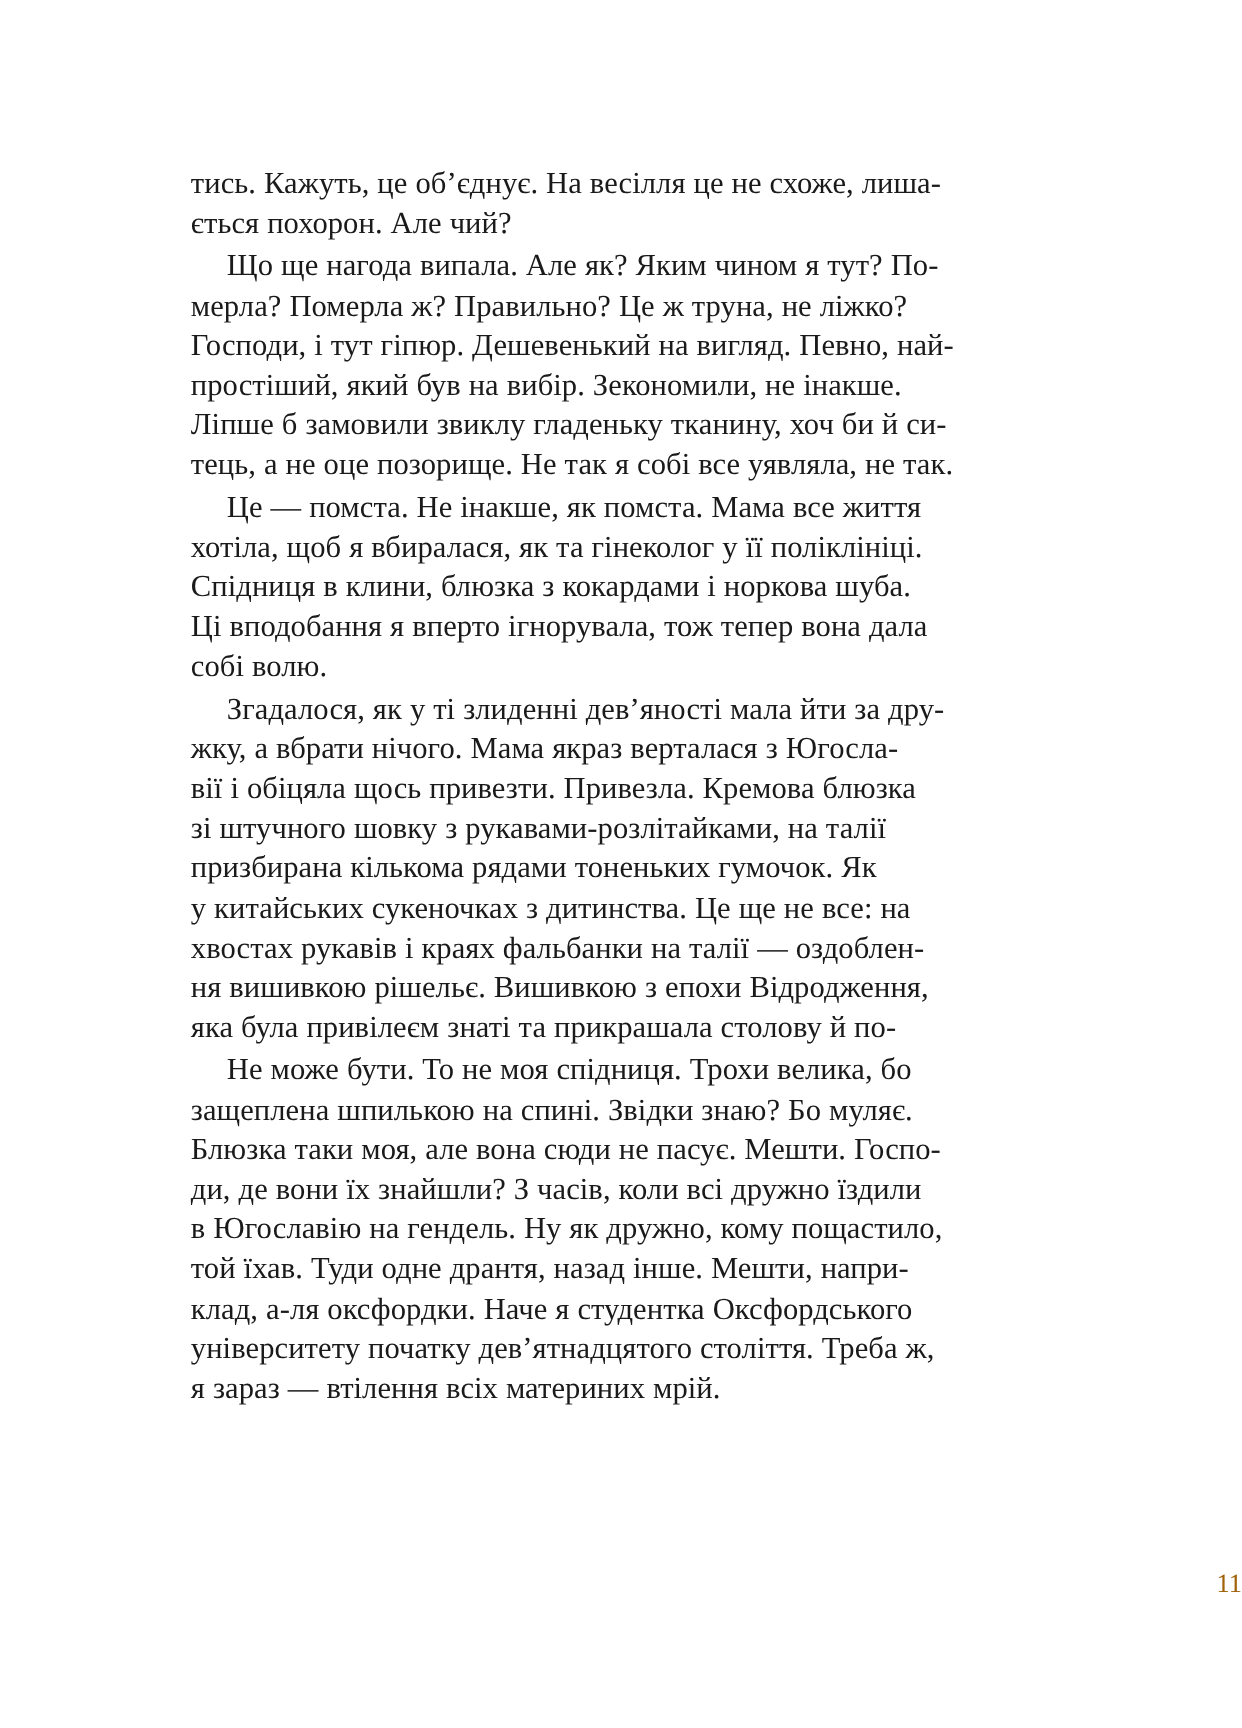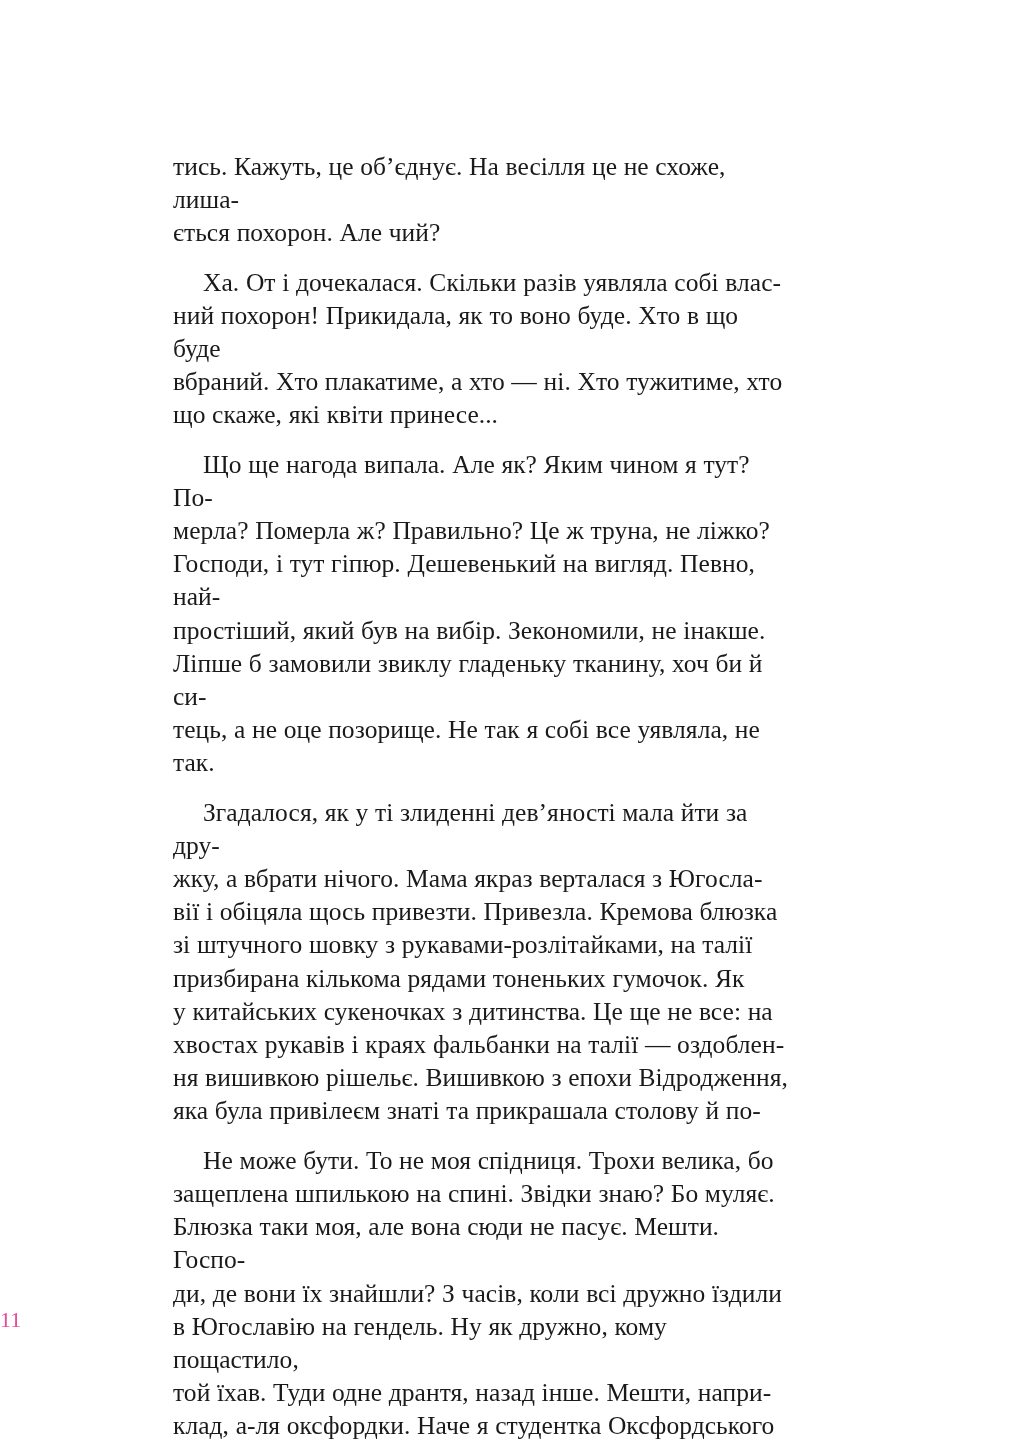--- a/index.html
+++ b/index.html
@@ -21,65 +21,66 @@
   }
 
   .text-block {
     position: absolute;
     left: 157px;
     top: 134px;
     width: 648px;
   }
 
   .para {
-    margin: 16px;
+    margin: 2px;
     font-size: 25.5px;
     line-height: 33.2px;
     color: #1a1a1a;
     text-indent: 0;
     white-space: pre-line;
     letter-spacing: 0.05px;
     word-spacing: 0.2px;
   }
 
   
   .para.indented {
     text-indent: 30px;
   }
 
   .page-number {
     position: absolute;
     left: 0;
     right: 0;
     top: 1306px;
-    text-align: left;
+    text-align: right;
     font-size: 22px;
     line-height: 28px;
-    color: #ec4899;
+    color: #a16207;
     font-family: "Liberation Serif", "DejaVu Serif", serif;
   }
 </style>
 </head>
 <body>
 
 <div class="page">
 
   <div class="text-block">
     <p class="para">тись. Кажуть, це об’єднує. На весілля це не схоже, лиша-
 ється похорон. Але чий?</p>
-    <p class="para indented">Ха. От і дочекалася. Скільки разів уявляла собі влас-
-ний похорон! Прикидала, як то воно буде. Хто в що буде
-вбраний. Хто плакатиме, а хто — ні. Хто тужитиме, хто
-що скаже, які квіти принесе...</p>
     <p class="para indented">Що ще нагода випала. Але як? Яким чином я тут? По-
 мерла? Померла ж? Правильно? Це ж труна, не ліжко?
 Господи, і тут гіпюр. Дешевенький на вигляд. Певно, най-
 простіший, який був на вибір. Зекономили, не інакше.
 Ліпше б замовили звиклу гладеньку тканину, хоч би й си-
 тець, а не оце позорище. Не так я собі все уявляла, не так.</p>
+    <p class="para indented">Це — помста. Не інакше, як помста. Мама все життя
+хотіла, щоб я вбиралася, як та гінеколог у її поліклініці.
+Спідниця в клини, блюзка з кокардами і норкова шуба.
+Ці вподобання я вперто ігнорувала, тож тепер вона дала
+собі волю.</p>
     <p class="para indented">Згадалося, як у ті злиденні дев’яності мала йти за дру-
 жку, а вбрати нічого. Мама якраз верталася з Югосла-
 вії і обіцяла щось привезти. Привезла. Кремова блюзка
 зі штучного шовку з рукавами-розлітайками, на талії
 призбирана кількома рядами тоненьких гумочок. Як
 у китайських сукеночках з дитинства. Це ще не все: на
 хвостах рукавів і краях фальбанки на талії — оздоблен-
 ня вишивкою рішельє. Вишивкою з епохи Відродження,
 яка була привілеєм знаті та прикрашала столову й по-</p>
     <p class="para indented">Не може бути. То не моя спідниця. Трохи велика, бо

